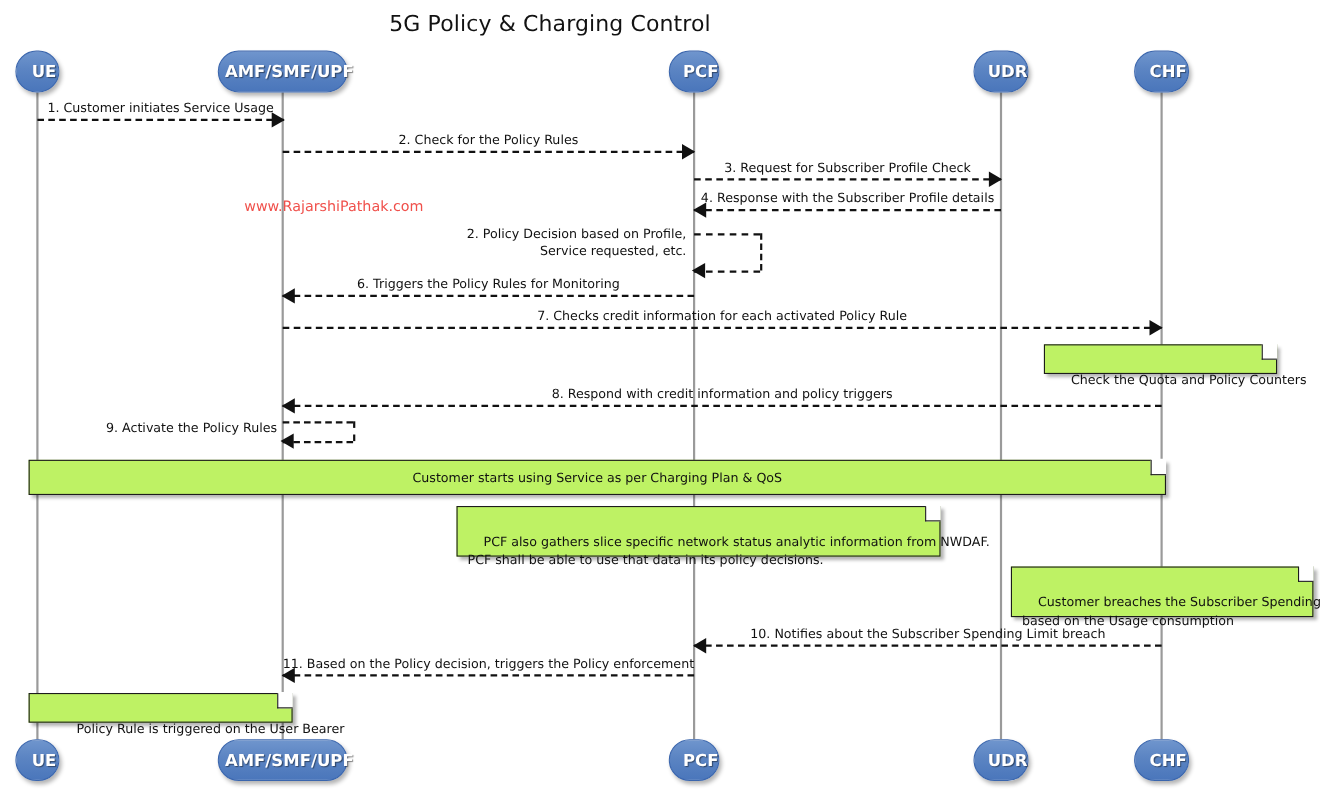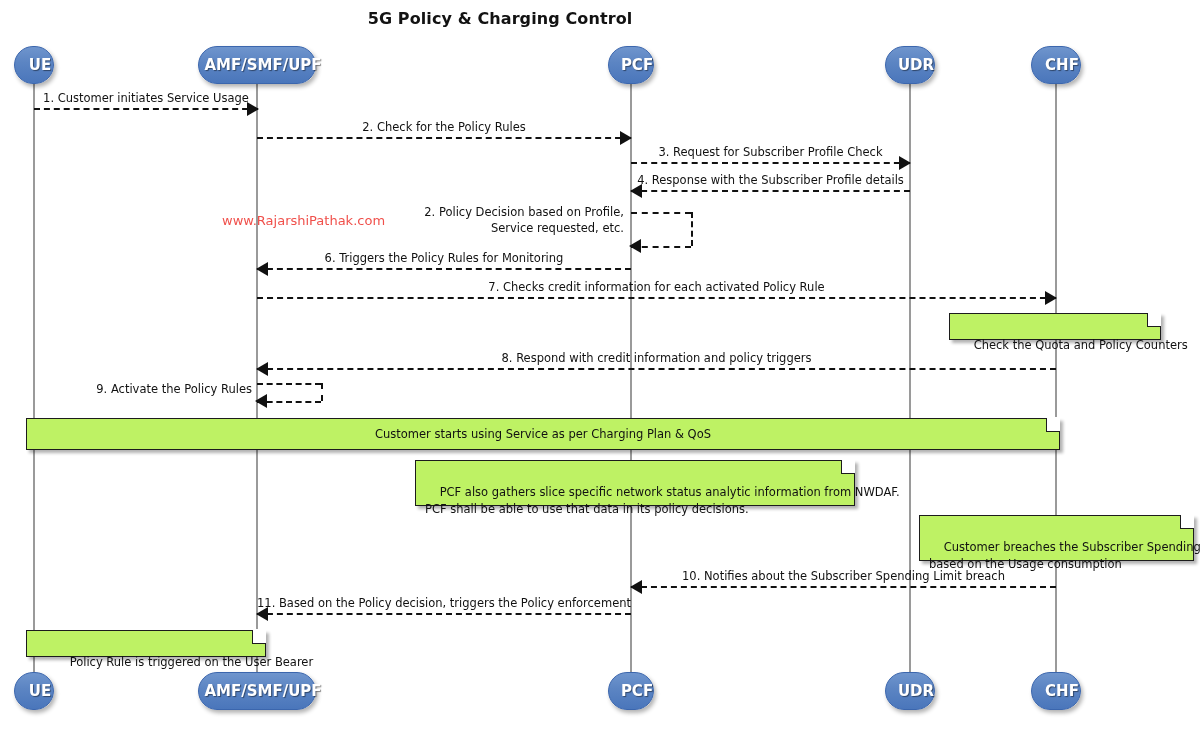--- a/index.html
+++ b/index.html
@@ -11,22 +11,22 @@
     position: relative;
     font-family: "DejaVu Sans", "Liberation Sans", sans-serif;
     overflow: hidden;
   }
   #canvas { position: absolute; inset: 0; }
 
   .diagram-title {
     position: absolute;
     top: 9px; left: 0; width: 1000px;
     text-align: center;
-    font-size: 16px;
-    font-weight: bold;
+    font-size: 20px;
+    font-weight: normal;
     color: #121212;
     letter-spacing: 0.1px;
   }
 
   
   .lifeline {
     position: absolute;
     width: 2px;
     background: #9a9a9a;
     top: 84px;
@@ -154,21 +154,20 @@
     justify-content: center;
   }
   .note.banner .banner-text { width: 100%; text-align: center; }
 
   
   .watermark {
     position: absolute;
     font-size: 13px;
     color: #f0504b;
     white-space: nowrap;
-    margin-top: 32px;
   }
 </style>
 </head>
 <body>
 
 <div id="canvas">
 
   <div class="diagram-title">5G Policy &amp; Charging Control</div>
 
   <div class="lifeline" style="left:33px;"></div>

